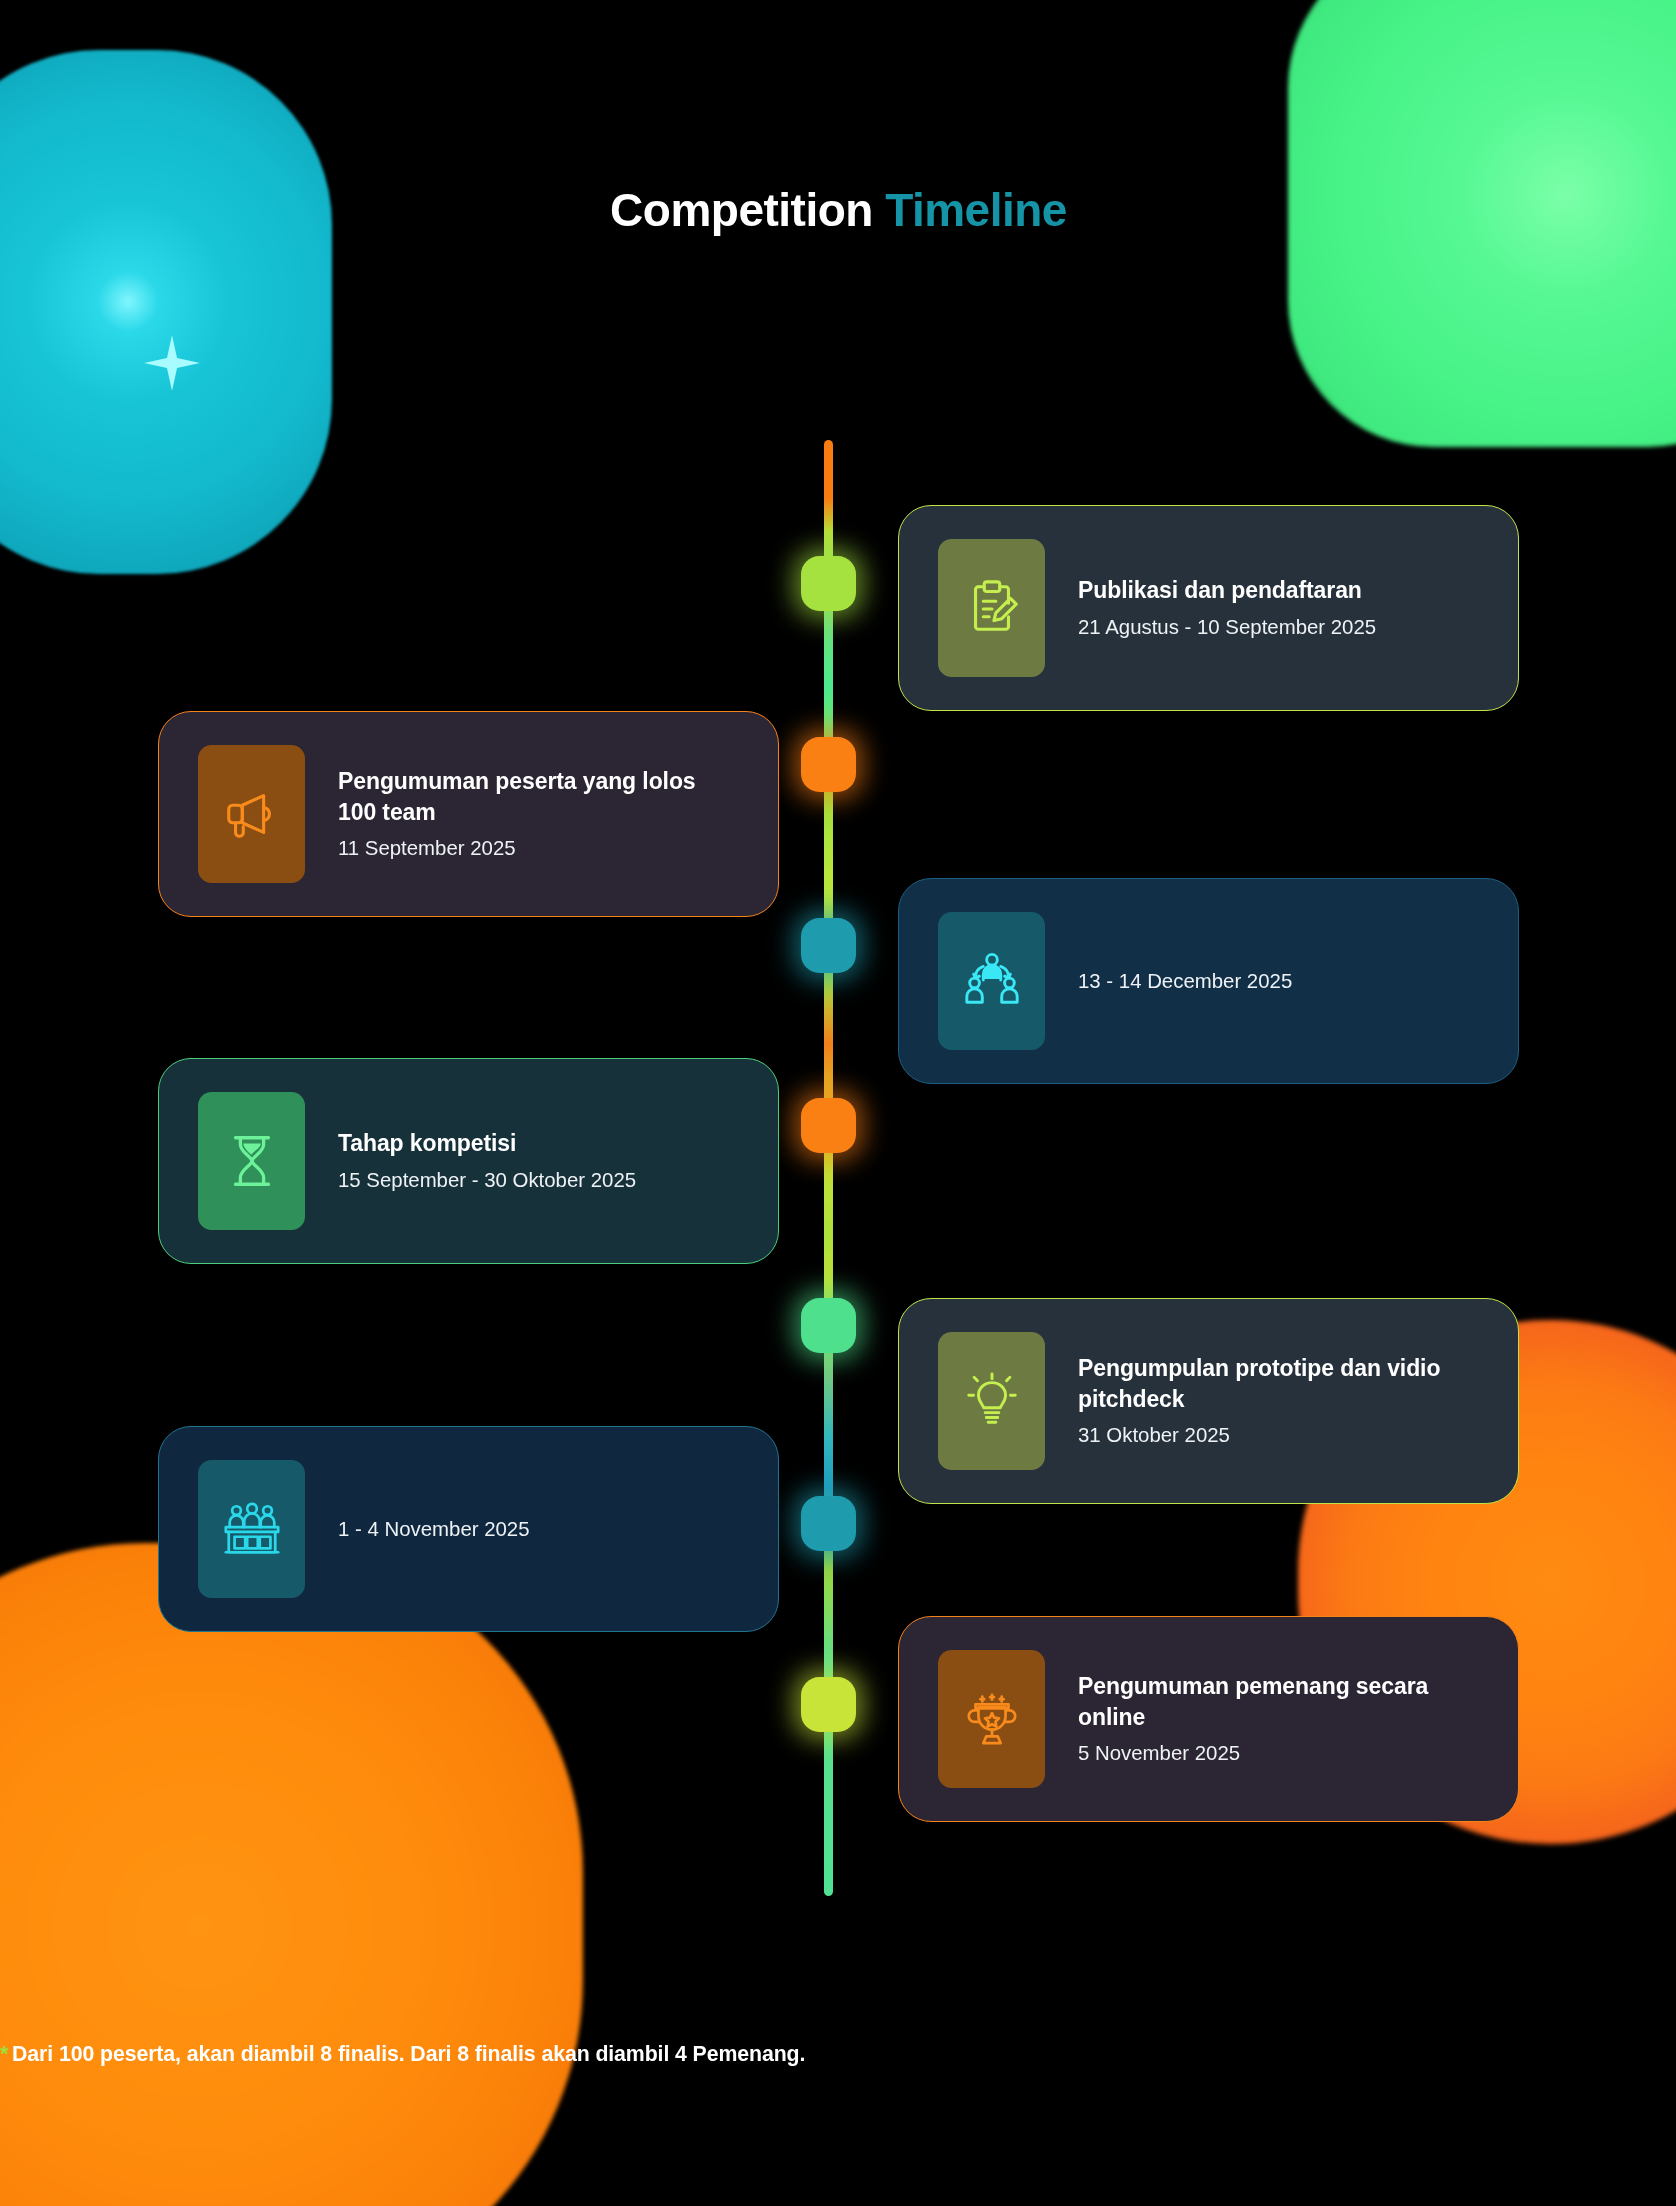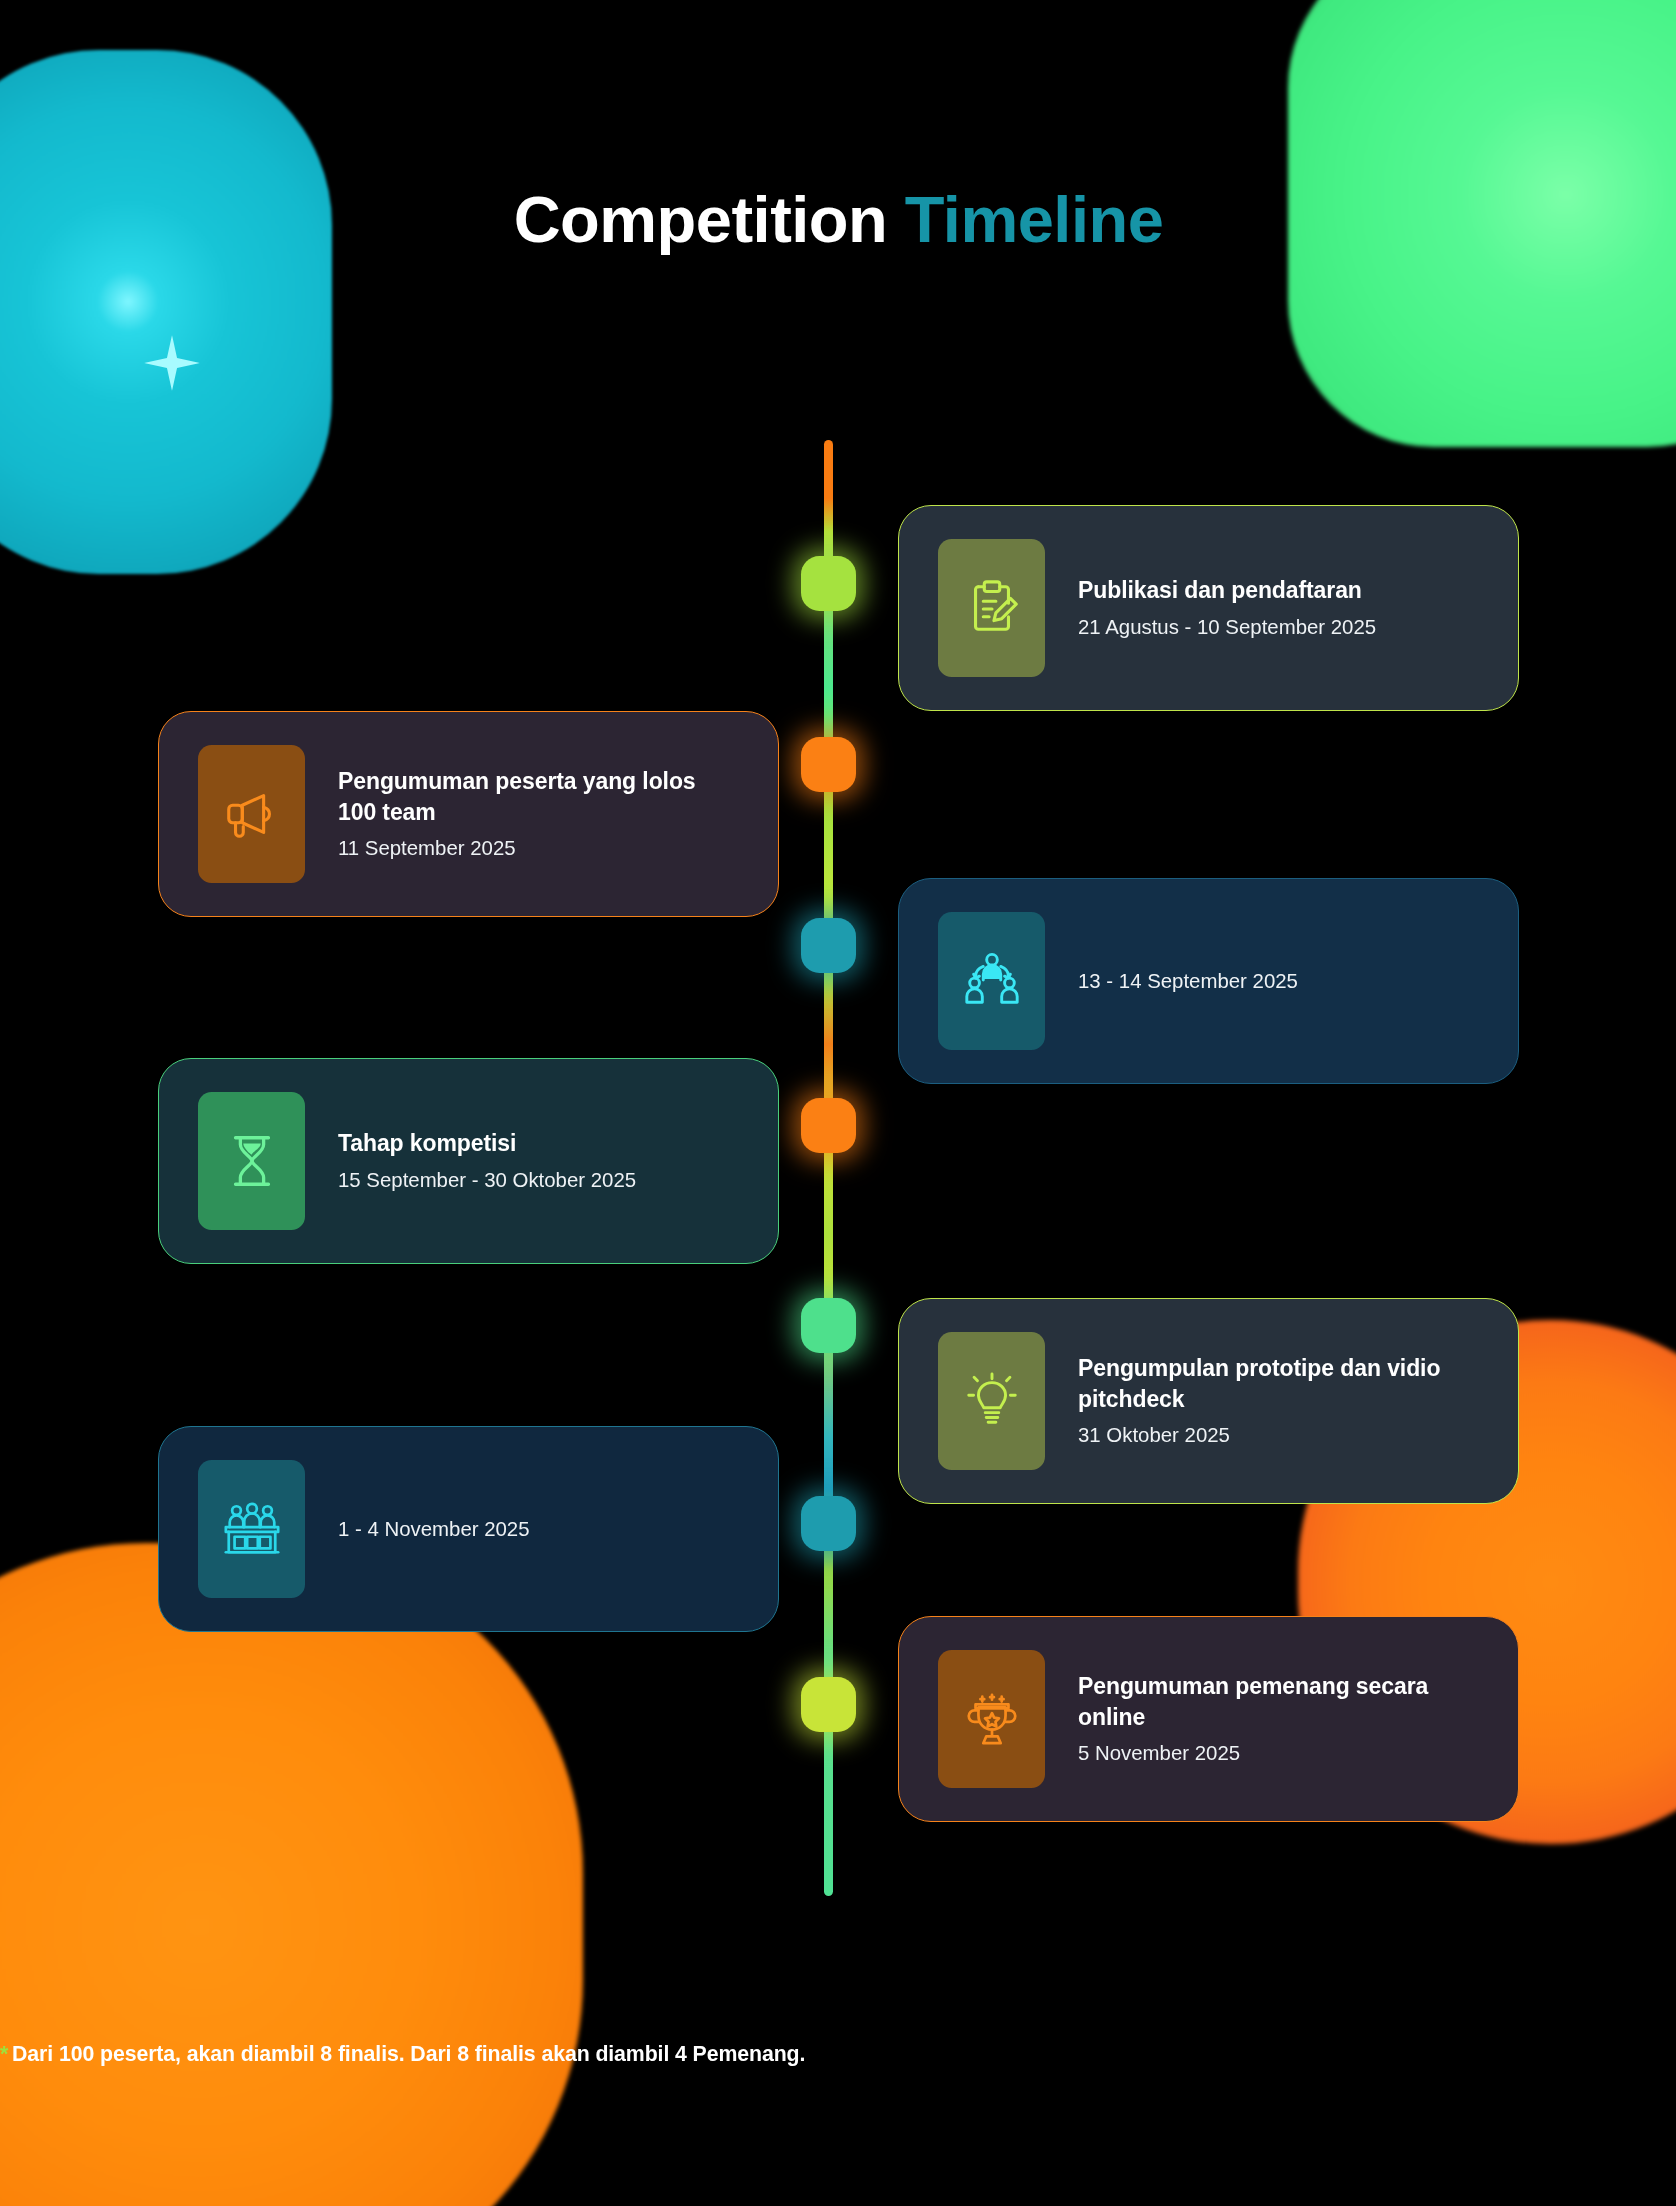--- a/index.html
+++ b/index.html
@@ -88,21 +88,21 @@
   }
 
   
   .content { position: relative; z-index: 2; }
 
   .page-title {
     position: absolute;
     left: 0; right: 0;
     top: 186px;
     text-align: center;
-    font-size: 65px;
+    font-size: 46px;
     font-weight: 800;
     letter-spacing: -0.5px;
     line-height: 1.05;
     white-space: nowrap;
   }
   .title-white { color: #ffffff; }
   .title-accent { color: #1694a7; }
 
   
   .spine {
@@ -281,21 +281,21 @@
     <path d="M23 31v-6a9 9 0 0 1 18 0v6"></path>
     <circle cx="14" cy="34" r="5"></circle>
     <path d="M6 54v-6a8 8 0 0 1 16 0v6z"></path>
     <circle cx="50" cy="34" r="5"></circle>
     <path d="M42 54v-6a8 8 0 0 1 16 0v6z"></path>
     <path d="M23 17c-5 2-8 6-8 10M41 17c5 2 8 6 8 10"></path>
     <path d="M13 25l2 4 4-2M51 25l-2 4-4-2"></path>
   </svg>
         </div>
         <div class="card-text">
-          <div class="card-date">13 - 14 September 2025</div>
+          <div class="card-date">13 - 14 December 2025</div>
         </div>
       </div>
       <div class="card left v-greenbd" style="top: 1058px;">
         <div class="icon-box">
           <svg viewBox="0 0 64 64" fill="none" stroke="currentColor" stroke-width="3.4" stroke-linecap="round" stroke-linejoin="round" style="color: rgb(109, 242, 154);">
     <path d="M15 8h34M15 56h34"></path>
     <path d="M20 8v7c0 8 12 13 12 17s-12 9-12 17v7"></path>
     <path d="M44 8v7c0 8-12 13-12 17s12 9 12 17v7"></path>
     <path d="M23 14h18c0 5-9 9-9 11s-9-6-9-11z" fill="currentColor" stroke="none"></path>
   </svg>

